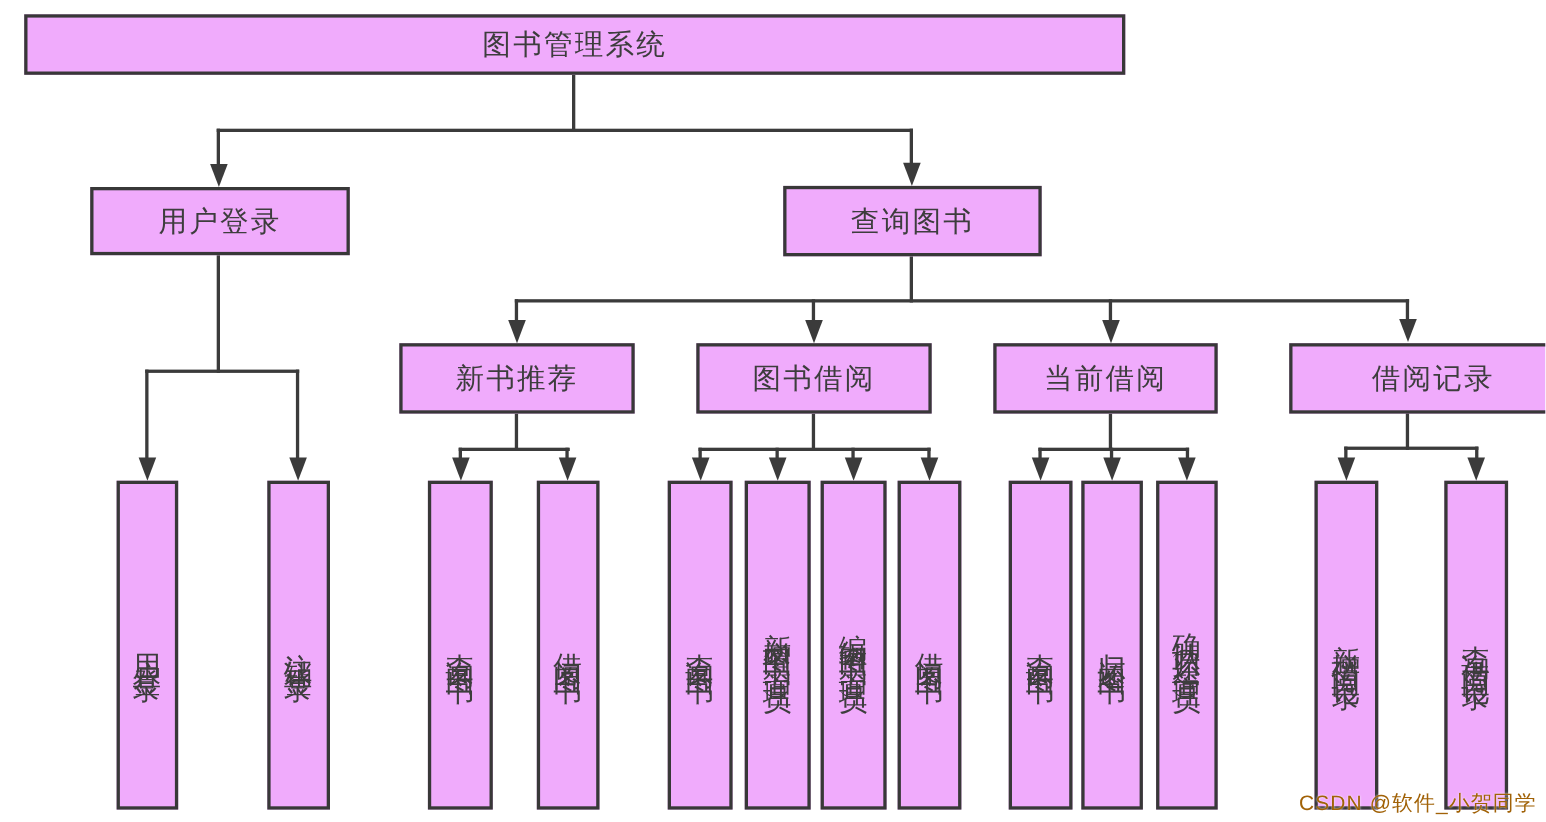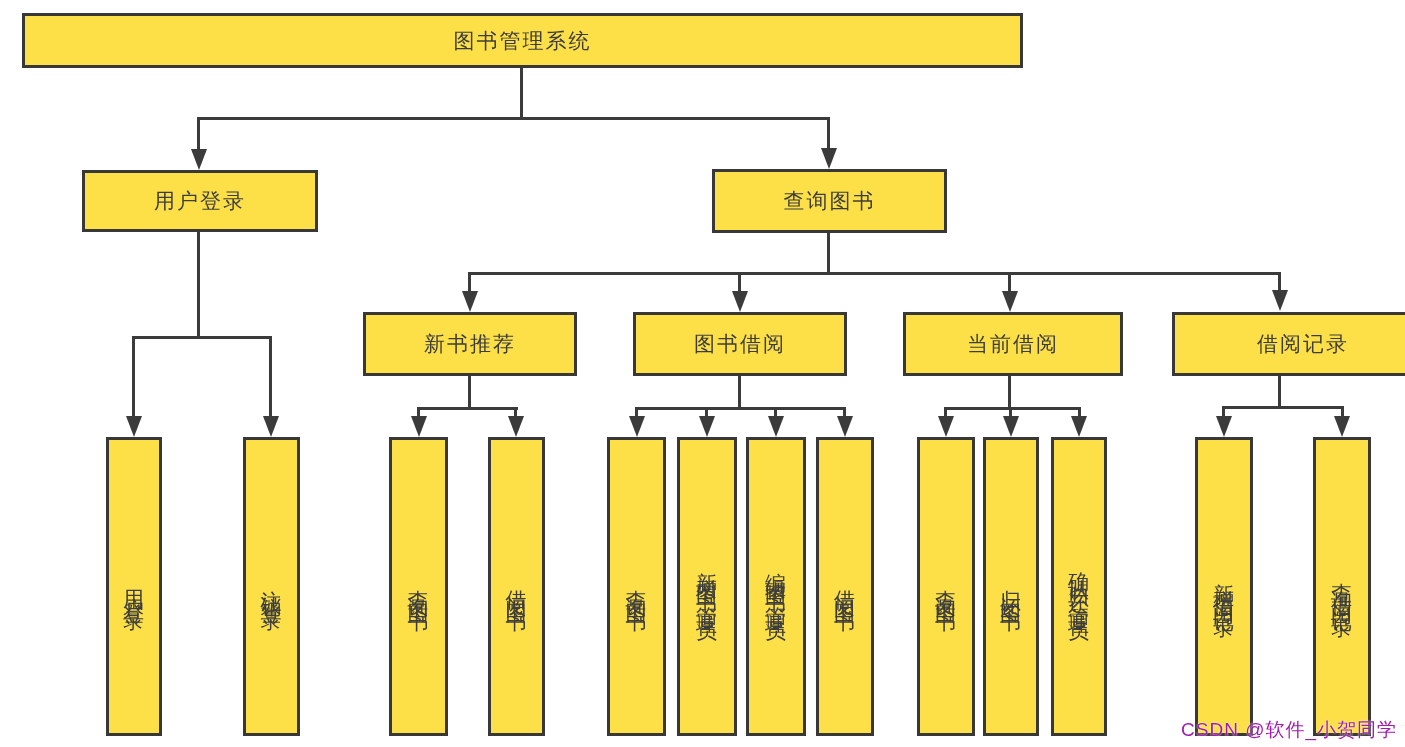--- a/index.html
+++ b/index.html
@@ -7,26 +7,26 @@
     position: relative;
     width: 1405px;
     height: 747px;
     background: #ffffff;
     font-family: "Liberation Sans", "DejaVu Sans", sans-serif;
     overflow: hidden;
   }
   .box {
     position: absolute;
     box-sizing: border-box;
-    background: #fde047;
+    background: #f0abfc;
     border: 3px solid #383838;
     display: flex;
     align-items: center;
     justify-content: center;
-    font-size: 21px;
+    font-size: 26px;
     color: #3d3d3d;
     letter-spacing: 2px;
     text-align: center;
   }
   .vbox {
     writing-mode: vertical-rl;
     text-orientation: mixed;
     letter-spacing: 7px;
     line-height: 1.0;
   }
@@ -42,21 +42,21 @@
     height: 0;
     border-left: 8px solid transparent;
     border-right: 8px solid transparent;
     border-top: 21px solid #3b3b3b;
   }
   .watermark {
     position: absolute;
     top: 717px;
     right: 8px;
     font-size: 19px;
-    color: #a21caf;
+    color: #a16207;
     letter-spacing: 1px;
     text-shadow: 0 0 2px #ffffff;
     white-space: nowrap;
   }
 </style>
 </head>
 <body>
 
 <div class="canvas">
 
@@ -122,21 +122,21 @@
   <div class="box" style="left:22px; top:13px; width:1001px; height:55px;">图书管理系统</div>
 
   <div class="box" style="left:82px; top:170px; width:236px; height:62px;">用户登录</div>
 
   <div class="box" style="left:712px; top:169px; width:235px; height:64px;">查询图书</div>
 
   <div class="box" style="left:363px; top:312px; width:214px; height:64px;">新书推荐</div>
 
   <div class="box" style="left:633px; top:312px; width:214px; height:64px;">图书借阅</div>
 
-  <div class="box" style="left:903px; top:312px; width:220px; height:64px;">当前借阅</div>
+  <div class="box" style="left:903px; top:312px; width:204px; height:64px;">当前借阅</div>
 
   <div class="box" style="left:1172px; top:312px; width:262px; height:64px;">借阅记录</div>
 
   <div class="box vbox" style="left:106px; top:437px; width:56px; height:299px;">用户登录</div>
 
   <div class="box vbox" style="left:243px; top:437px; width:57px; height:299px;">注销登录</div>
 
   <div class="box vbox" style="left:389px; top:437px; width:59px; height:299px;">查询图书</div>
 
   <div class="box vbox" style="left:488px; top:437px; width:57px; height:299px;">借阅图书</div>

